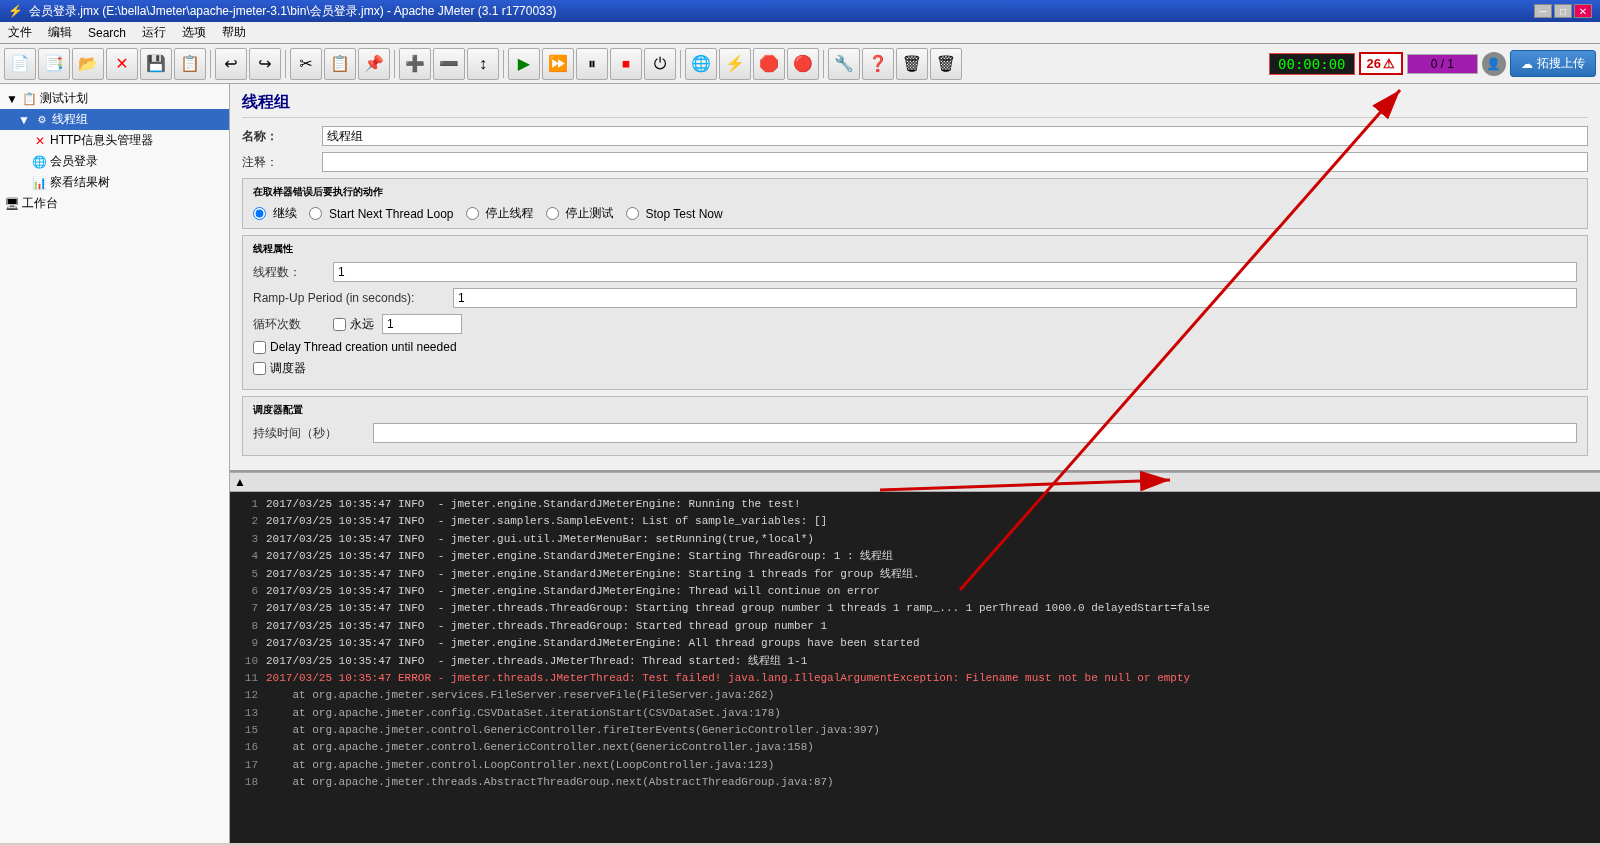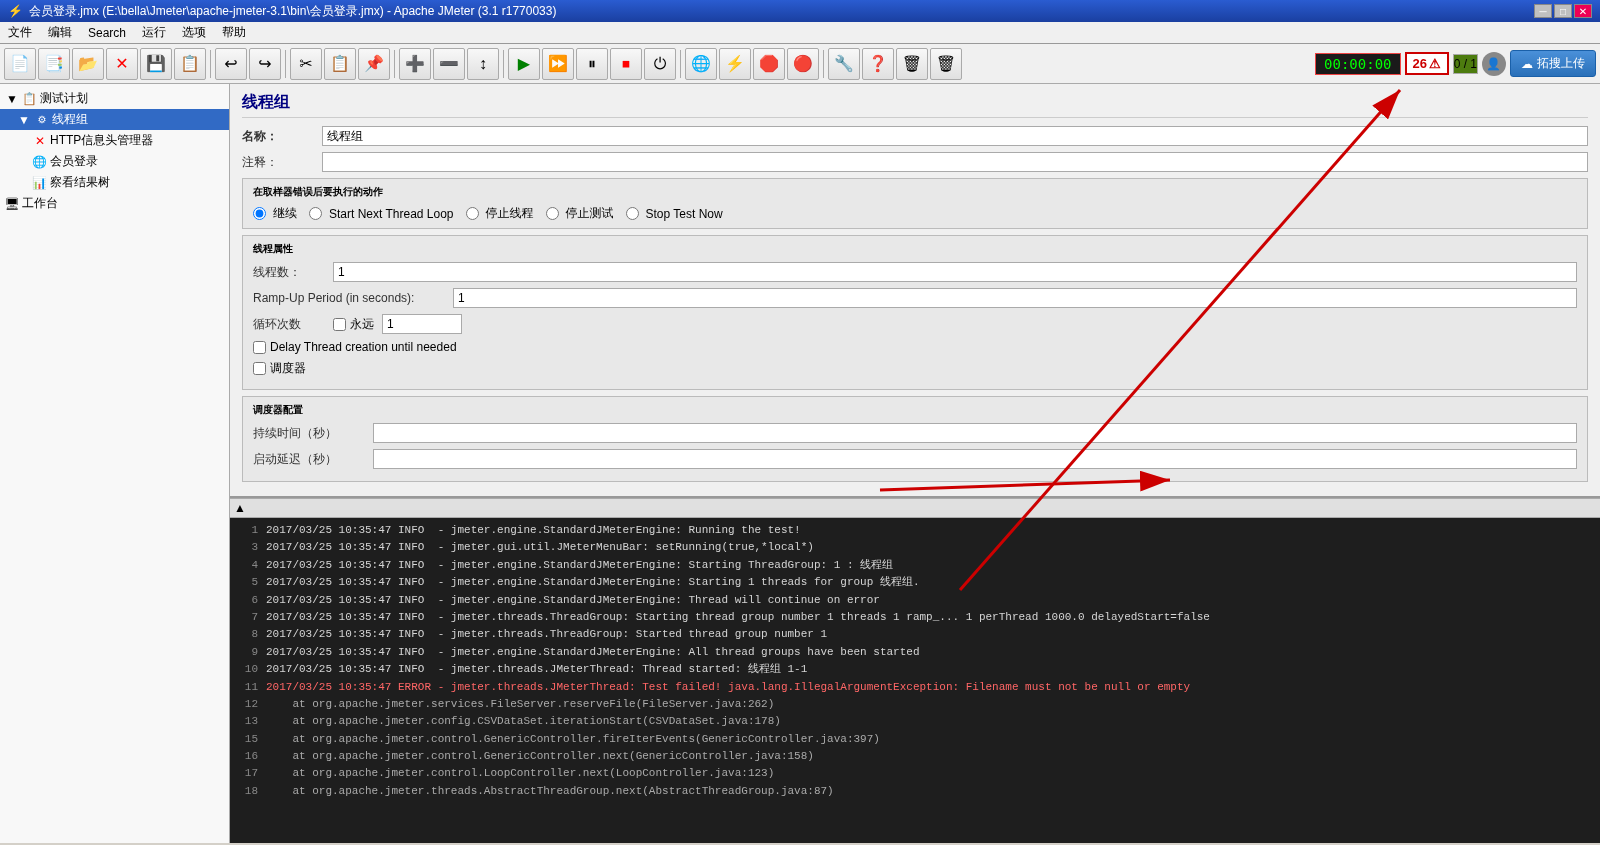--- a/index.html
+++ b/index.html
@@ -76,23 +76,23 @@
     .warning-badge {
       background: white;
       border: 2px solid #cc0000;
       color: #cc0000;
       font-weight: bold;
       font-size: 13px;
       padding: 2px 6px;
       display: flex; align-items: center; gap: 2px;
     }
     .count-badge {
-      background: #4d7c0f;
+      background: #a21caf;
       border: 1px solid #aaa;
-      padding: 2px 0;
+      padding: 2px 23px;
       font-size: 12px;
     }
     .upload-btn {
       background: linear-gradient(to bottom, #4a90d9, #2a70b9);
       color: white;
       border: 1px solid #1a60a9;
       border-radius: 3px;
       padding: 4px 10px;
       cursor: pointer;
       font-size: 12px;
@@ -408,34 +408,31 @@
       </div>
 
       <div class="sub-section">
         <div class="sub-section-title">调度器配置</div>
 
         <div class="form-row">
           <span class="form-label" style="min-width:120px;">持续时间（秒）</span>
           <input type="text" class="form-input" value="" style="">
         </div>
 
-        <div class="form-row">
-          <span class="form-label" style="min-width:120px;">启动延迟（秒）</span>
-          <input type="text" class="form-input" value="" style="">
-        </div>
       </div>
     </div>
 
     <div class="log-toolbar">
       <span style="cursor:pointer;">▲</span>
     </div>
 
     <div class="log-area">
       <div>
           <div class="log-line" style="color: rgb(212, 212, 212);"><span class="line-num" style="color:#888;min-width:24px;display:inline-block;text-align:right;margin-right:8px;">1</span><span>2017/03/25 10:35:47 INFO  - jmeter.engine.StandardJMeterEngine: Running the test!</span></div>
+          <div class="log-line" style="color: rgb(212, 212, 212);"><span class="line-num" style="color:#888;min-width:24px;display:inline-block;text-align:right;margin-right:8px;">2</span><span>2017/03/25 10:35:47 INFO  - jmeter.samplers.SampleEvent: List of sample_variables: []</span></div>
           <div class="log-line" style="color: rgb(212, 212, 212);"><span class="line-num" style="color:#888;min-width:24px;display:inline-block;text-align:right;margin-right:8px;">3</span><span>2017/03/25 10:35:47 INFO  - jmeter.gui.util.JMeterMenuBar: setRunning(true,*local*)</span></div>
           <div class="log-line" style="color: rgb(212, 212, 212);"><span class="line-num" style="color:#888;min-width:24px;display:inline-block;text-align:right;margin-right:8px;">4</span><span>2017/03/25 10:35:47 INFO  - jmeter.engine.StandardJMeterEngine: Starting ThreadGroup: 1 : 线程组</span></div>
           <div class="log-line" style="color: rgb(212, 212, 212);"><span class="line-num" style="color:#888;min-width:24px;display:inline-block;text-align:right;margin-right:8px;">5</span><span>2017/03/25 10:35:47 INFO  - jmeter.engine.StandardJMeterEngine: Starting 1 threads for group 线程组.</span></div>
           <div class="log-line" style="color: rgb(212, 212, 212);"><span class="line-num" style="color:#888;min-width:24px;display:inline-block;text-align:right;margin-right:8px;">6</span><span>2017/03/25 10:35:47 INFO  - jmeter.engine.StandardJMeterEngine: Thread will continue on error</span></div>
           <div class="log-line" style="color: rgb(212, 212, 212);"><span class="line-num" style="color:#888;min-width:24px;display:inline-block;text-align:right;margin-right:8px;">7</span><span>2017/03/25 10:35:47 INFO  - jmeter.threads.ThreadGroup: Starting thread group number 1 threads 1 ramp_... 1 perThread 1000.0 delayedStart=false</span></div>
           <div class="log-line" style="color: rgb(212, 212, 212);"><span class="line-num" style="color:#888;min-width:24px;display:inline-block;text-align:right;margin-right:8px;">8</span><span>2017/03/25 10:35:47 INFO  - jmeter.threads.ThreadGroup: Started thread group number 1</span></div>
           <div class="log-line" style="color: rgb(212, 212, 212);"><span class="line-num" style="color:#888;min-width:24px;display:inline-block;text-align:right;margin-right:8px;">9</span><span>2017/03/25 10:35:47 INFO  - jmeter.engine.StandardJMeterEngine: All thread groups have been started</span></div>
           <div class="log-line" style="color: rgb(212, 212, 212);"><span class="line-num" style="color:#888;min-width:24px;display:inline-block;text-align:right;margin-right:8px;">10</span><span>2017/03/25 10:35:47 INFO  - jmeter.threads.JMeterThread: Thread started: 线程组 1-1</span></div>
           <div class="log-line" style="color: rgb(255, 102, 102);"><span class="line-num" style="color:#888;min-width:24px;display:inline-block;text-align:right;margin-right:8px;">11</span><span>2017/03/25 10:35:47 ERROR - jmeter.threads.JMeterThread: Test failed! java.lang.IllegalArgumentException: Filename must not be null or empty</span></div>
           <div class="log-line" style="color: rgb(170, 170, 170);"><span class="line-num" style="color:#888;min-width:24px;display:inline-block;text-align:right;margin-right:8px;">12</span><span>    at org.apache.jmeter.services.FileServer.reserveFile(FileServer.java:262)</span></div>

